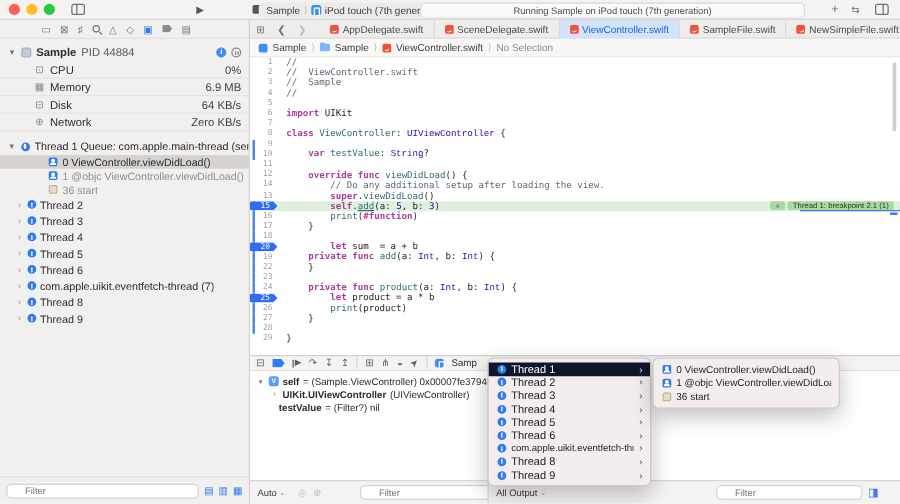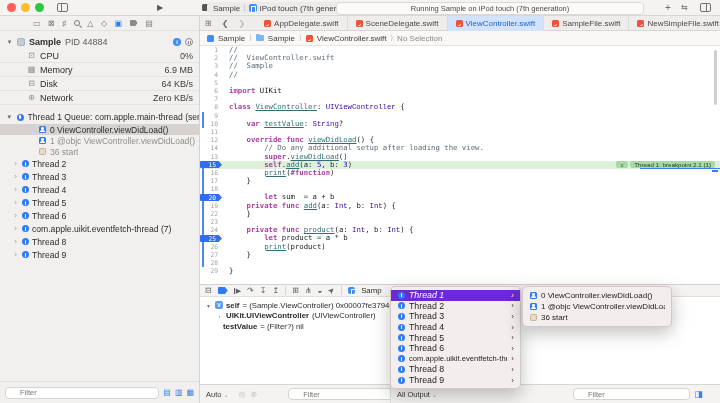--- a/index.html
+++ b/index.html
@@ -87,21 +87,21 @@
   #code{left:200px;top:46px;width:520px;height:238px;background:#fff;overflow:hidden;
     font-family:"DejaVu Sans Mono",monospace;}
   .cl{position:relative;height:8.2px;display:flex;align-items:center;}
   .cl.hl{background:#ddf1da;}
   .chg{position:absolute;left:1.5px;top:0;width:2.5px;height:100%;background:#4f86f2;}
   .ln{width:22px;flex:none;text-align:right;padding-right:4px;font-size:6.3px;color:#a0a0a0;line-height:8px;}
   .ln.bp{background:#2f6ef2;color:#fff;border-radius:1px;
     clip-path:polygon(0 0,84% 0,100% 50%,84% 100%,0 100%);padding-right:6px;height:7.4px;}
   .src{font-size:7.3px;line-height:8px;white-space:pre;padding-left:7px;}
   .tk-p{color:#1d1d1d;} .tk-c{color:#5d6c79;} .tk-k{color:#ad3da4;font-weight:bold;}
-  .tk-t{color:#3900a0;font-family:Liberation Mono, monospace;} .tk-d{color:#326d74;text-decoration:underline;} .tk-n{color:#1c00cf;}
+  .tk-t{color:#3900a0;font-family:Liberation Mono, monospace;} .tk-d{color:#326d74;} .tk-n{color:#1c00cf;}
   .tk-m{color:#ad3da4;font-weight:bold;} .tk-u{color:#326d74;text-decoration:underline;}
   .ann{position:absolute;right:5px;top:0.5px;display:flex;gap:2px;align-items:center;height:7px;}
   .ann-eq{width:12px;height:7px;background:#a9d9a7;border-radius:2px;color:#2f5d2e;font-size:5px;
     display:flex;align-items:center;justify-content:center;font-family:"Liberation Sans",sans-serif;}
   .ann-tx{height:7px;background:#a9d9a7;border-radius:2px;color:#163915;font-size:6.2px;line-height:7px;
     padding:0 4px;font-family:"Liberation Sans",sans-serif;white-space:nowrap;}
   .execline{position:absolute;right:0;bottom:-0.5px;width:80px;height:1.2px;background:#4079f0;}
   #vscroll{left:714px;top:50px;width:3px;height:55px;background:#cfcfcf;border-radius:2px;}
   #vscrollmark{left:712px;top:170px;width:6px;height:2px;background:#3b7bf7;}
 
@@ -126,21 +126,21 @@
   #consolebottom{left:390px;top:384px;width:330px;height:19px;background:#f4f3f1;border-top:1px solid #d9d7d5;
     border-left:1px solid #dddbd9;display:flex;align-items:center;gap:6px;padding:0 6px;font-size:7.5px;color:#3d3d3d;}
   .faded{color:#c2c2c2;font-size:8px;}
   .halfsq{color:#3f7cf4;font-size:9px;}
 
   
   .menu{background:#f3eeed;border:1px solid #cfc9c7;border-radius:5px;box-shadow:0 6px 18px rgba(0,0,0,0.25);
     padding:3px 0;font-size:8.8px;color:#1d1d1d;z-index:50;}
   .mitem{height:10.6px;display:flex;align-items:center;gap:4px;padding:0 6px 0 7px;white-space:nowrap;}
   .mitem .mchev{margin-left:auto;color:#3d3d3d;font-size:8px;}
-  .mitem.sel{background:#6d28d9;color:#fff;font-style:italic;}
+  .mitem.sel{background:#0f172a;color:#fff;}
   .mitem.sel .mchev{color:#fff;}
   #threadmenu{left:390px;top:286px;width:131px;}
   #framesubmenu{left:522px;top:286px;width:150px;font-size:8px;}
   #framesubmenu .mitem{height:11px;}
 </style>
 </head>
 <body>
 
 <div id="window">
 

